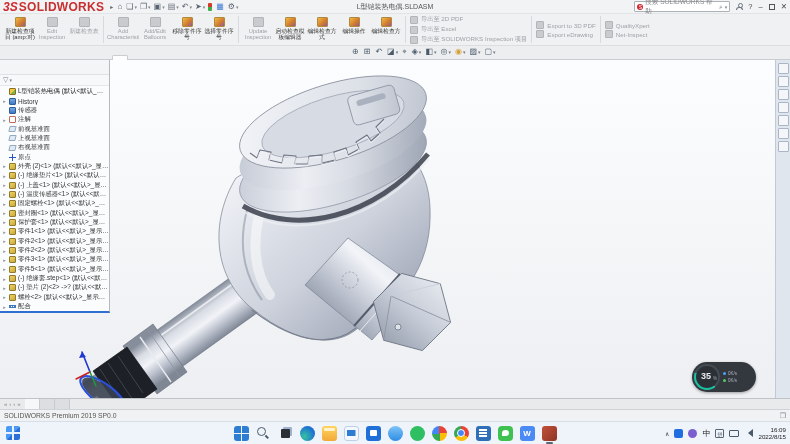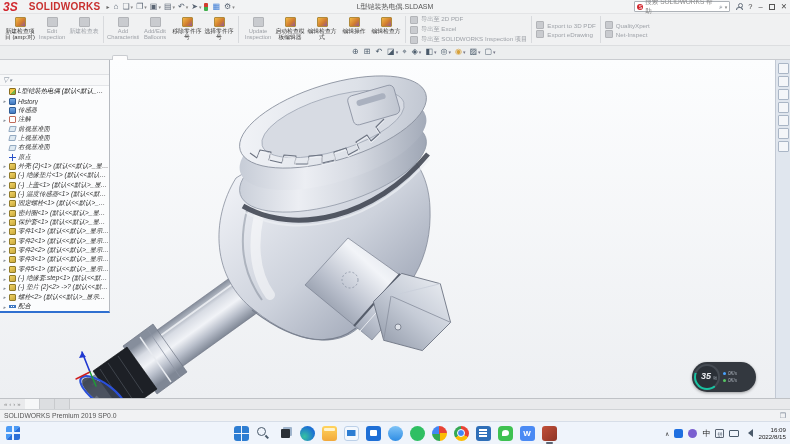--- a/index.html
+++ b/index.html
@@ -2,21 +2,21 @@
 <html><head>
 <meta charset="utf-8">
 <style>
   html,body{margin:0;padding:0;width:790px;height:444px;overflow:hidden;
     font-family:"Liberation Sans",sans-serif;background:#e9ebee;position:relative;}
   *{box-sizing:border-box;}
   
   .titlebar{height:14px;background:#f2f3f4;display:flex;align-items:center;position:relative;
     border-bottom:1px solid #e3e4e6;padding:0 3px;}
   .dslogo{color:#d1272e;font-weight:bold;font-style:italic;font-size:12px;letter-spacing:0;}
-  .swname{color:#c8302f;font-weight:bold;font-size:10px;margin-left:11px;letter-spacing:.3px;}
+  .swname{color:#c8302f;font-weight:bold;font-size:12px;margin-left:1px;letter-spacing:.3px;}
   .tb-caret{font-size:6px;color:#666;margin:0 4px 0 6px;}
   .qat{display:flex;align-items:center;gap:3px;}
   .qat-it{display:flex;align-items:center;gap:1px;color:#5a6573;font-size:8px;line-height:8px;cursor:default;}
   .qat-it .caret{font-size:5px;color:#888;}
   .qat-it[data-name="rebuild-button"] .g{color:transparent;width:4px;height:8px;border-radius:1px;
     background:linear-gradient(#d23c2f 0 50%,#3fae4a 50% 100%);display:inline-block;}
   .qat-it[data-name="file-properties-button"] .g{color:#3a7bd5;}
   .win-title{position:absolute;left:0;right:0;text-align:center;font-size:7px;color:#555;pointer-events:none;}
   .tb-right{margin-left:auto;display:flex;align-items:center;gap:6px;z-index:2;}
   .searchbox{width:96px;height:11px;background:#fff;border:1px solid #adb2b8;border-radius:1px;
@@ -46,21 +46,21 @@
   .rrow.disabled .rbico{background:#c9cbcf;border-color:#b2b4b8;}
   
   .tabband{height:14px;background:#eceeef;display:flex;align-items:flex-end;position:relative;border-bottom:1px solid #c9ccd0;}
   .rtab{font-size:6.8px;color:#3c4248;padding:2px 7px 1px;border:1px solid transparent;border-bottom:none;white-space:nowrap;}
   .rtab.active{background:#fdfdfd;border-color:#c9ccd0;border-radius:2px 2px 0 0;margin-bottom:-1px;padding-bottom:2px;}
   .headsup{position:absolute;left:352px;top:1px;display:flex;align-items:center;gap:4px;}
   .hu-it{display:flex;align-items:center;gap:1px;}
   .hu-ico{font-size:8px;line-height:10px;color:var(--c,#4a5a6a);}
   .hu-caret{font-size:5px;color:#778;}
   
-  .main{height:338px;position:relative;background:linear-gradient(#fcfdfe,#edeff2);font-style:italic;}
+  .main{height:338px;position:relative;background:linear-gradient(#fcfdfe,#edeff2);}
   .gfx{position:absolute;left:0;top:0;}
   
   .fmpanel{position:absolute;left:0;top:0;width:110px;height:253px;background:#fbfcfd;
     border-right:1px solid #b6bac0;border-bottom:2px solid #2f6fd0;z-index:3;display:flex;flex-direction:column;}
   .fm-tabs{height:15px;background:#f4f5f6;border-bottom:1px solid #dfe1e4;display:flex;align-items:center;gap:3px;padding:0 2px;}
   .fm-tab{font-size:8px;line-height:10px;color:var(--c,#778);}
   .fm-tab.active{border-bottom:2px solid #2f6fd0;}
   .fm-filter{height:11px;background:#f7f8f9;border-bottom:1px solid #e4e6e9;display:flex;align-items:center;
     font-size:7px;color:#7a8594;padding:0 3px;gap:1px;}
   .tree{flex:1;overflow:hidden;padding-top:1px;}

